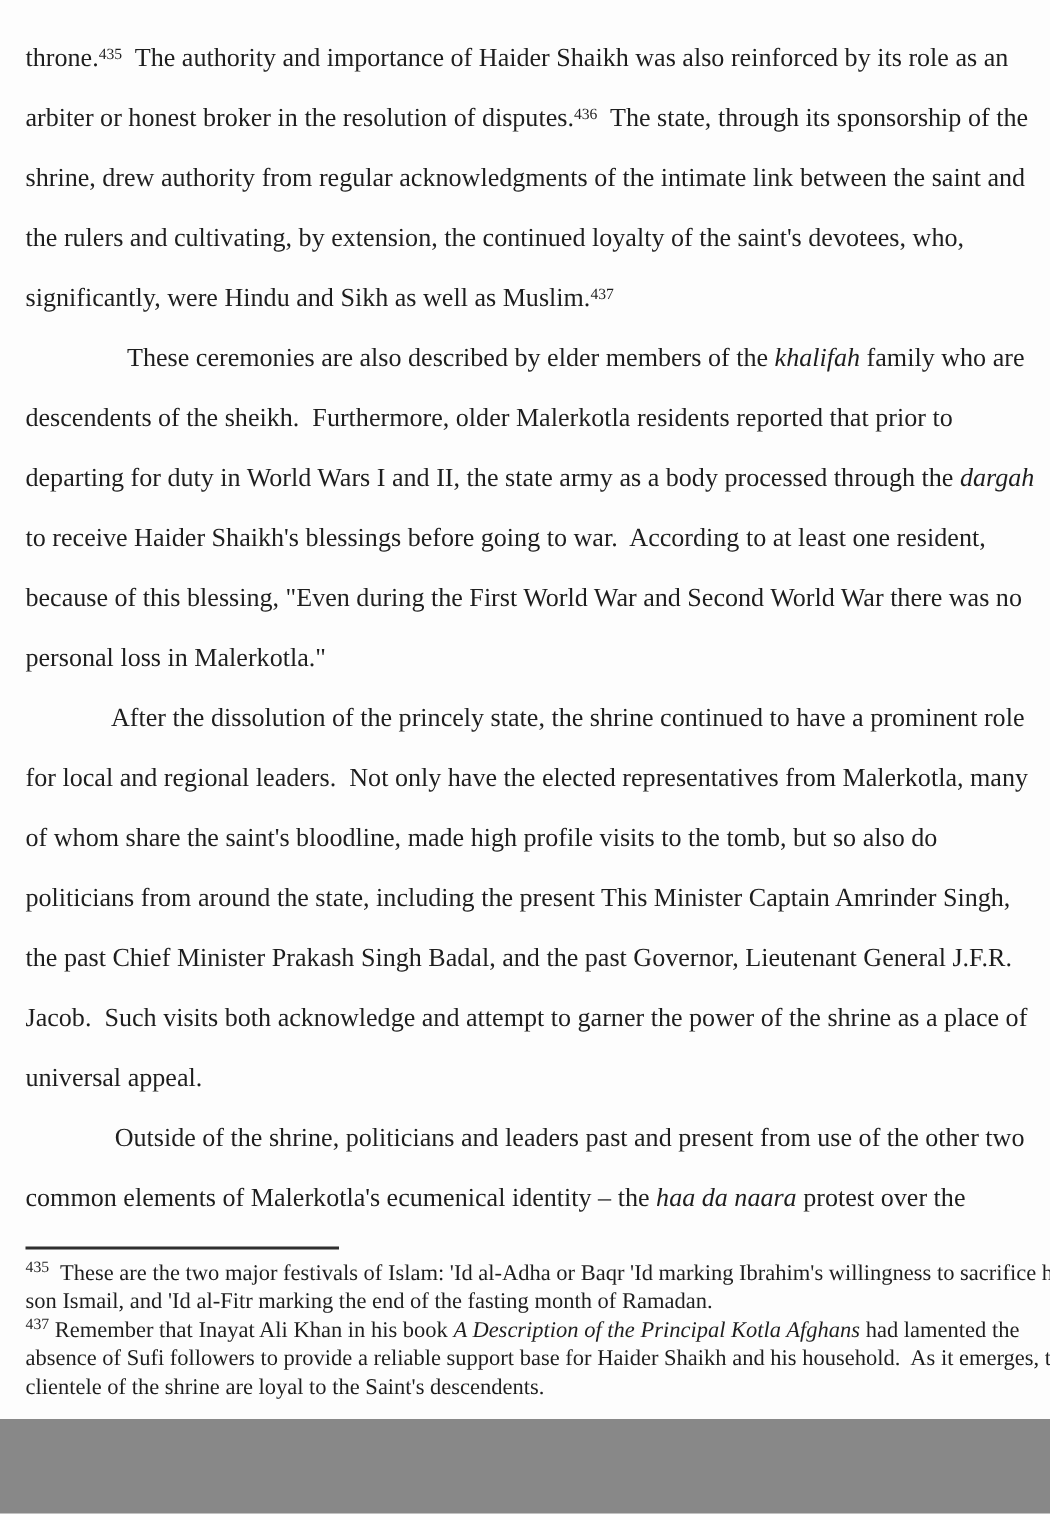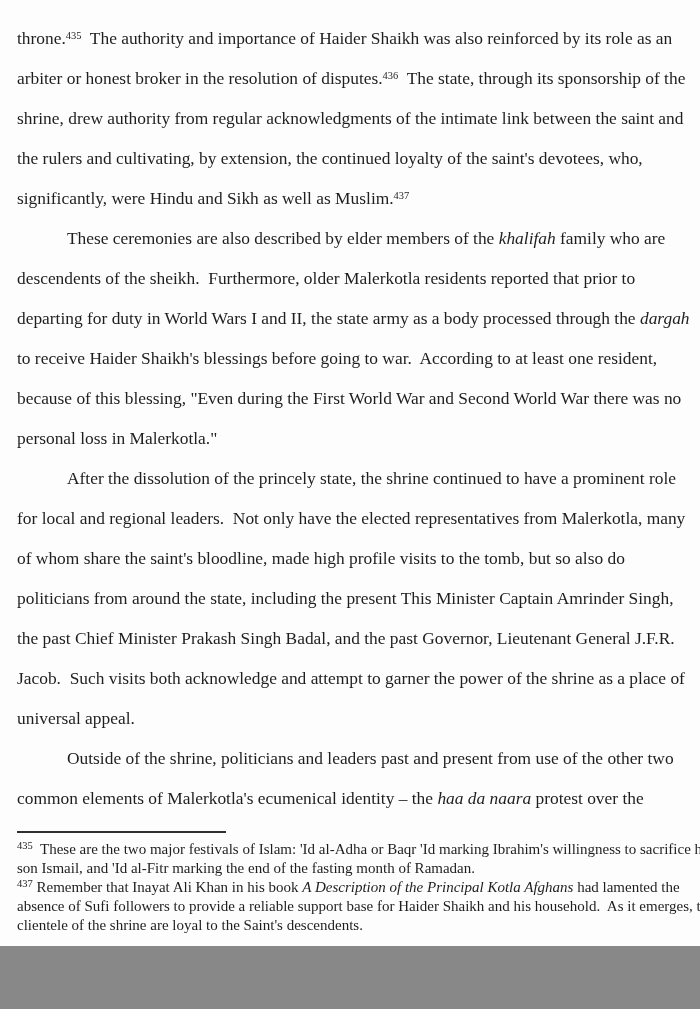--- a/index.html
+++ b/index.html
@@ -16,21 +16,21 @@
   }
   .body-text {
     margin:0 17px;
     padding-top:18px;
     font-size:17.4px;
   }
   .line {
     line-height:40px;
     white-space:pre;
   }
-  .line.indent { padding-left:50px; }
+  .line.indent { padding-left:50px;text-align:right; }
   sup.fnref {
     font-size:0.60em;
     line-height:0;
     vertical-align:baseline;
     position:relative;
     top:-0.48em;
     font-style:normal;
   }
   em { font-style:italic; }
   .fn-separator {

